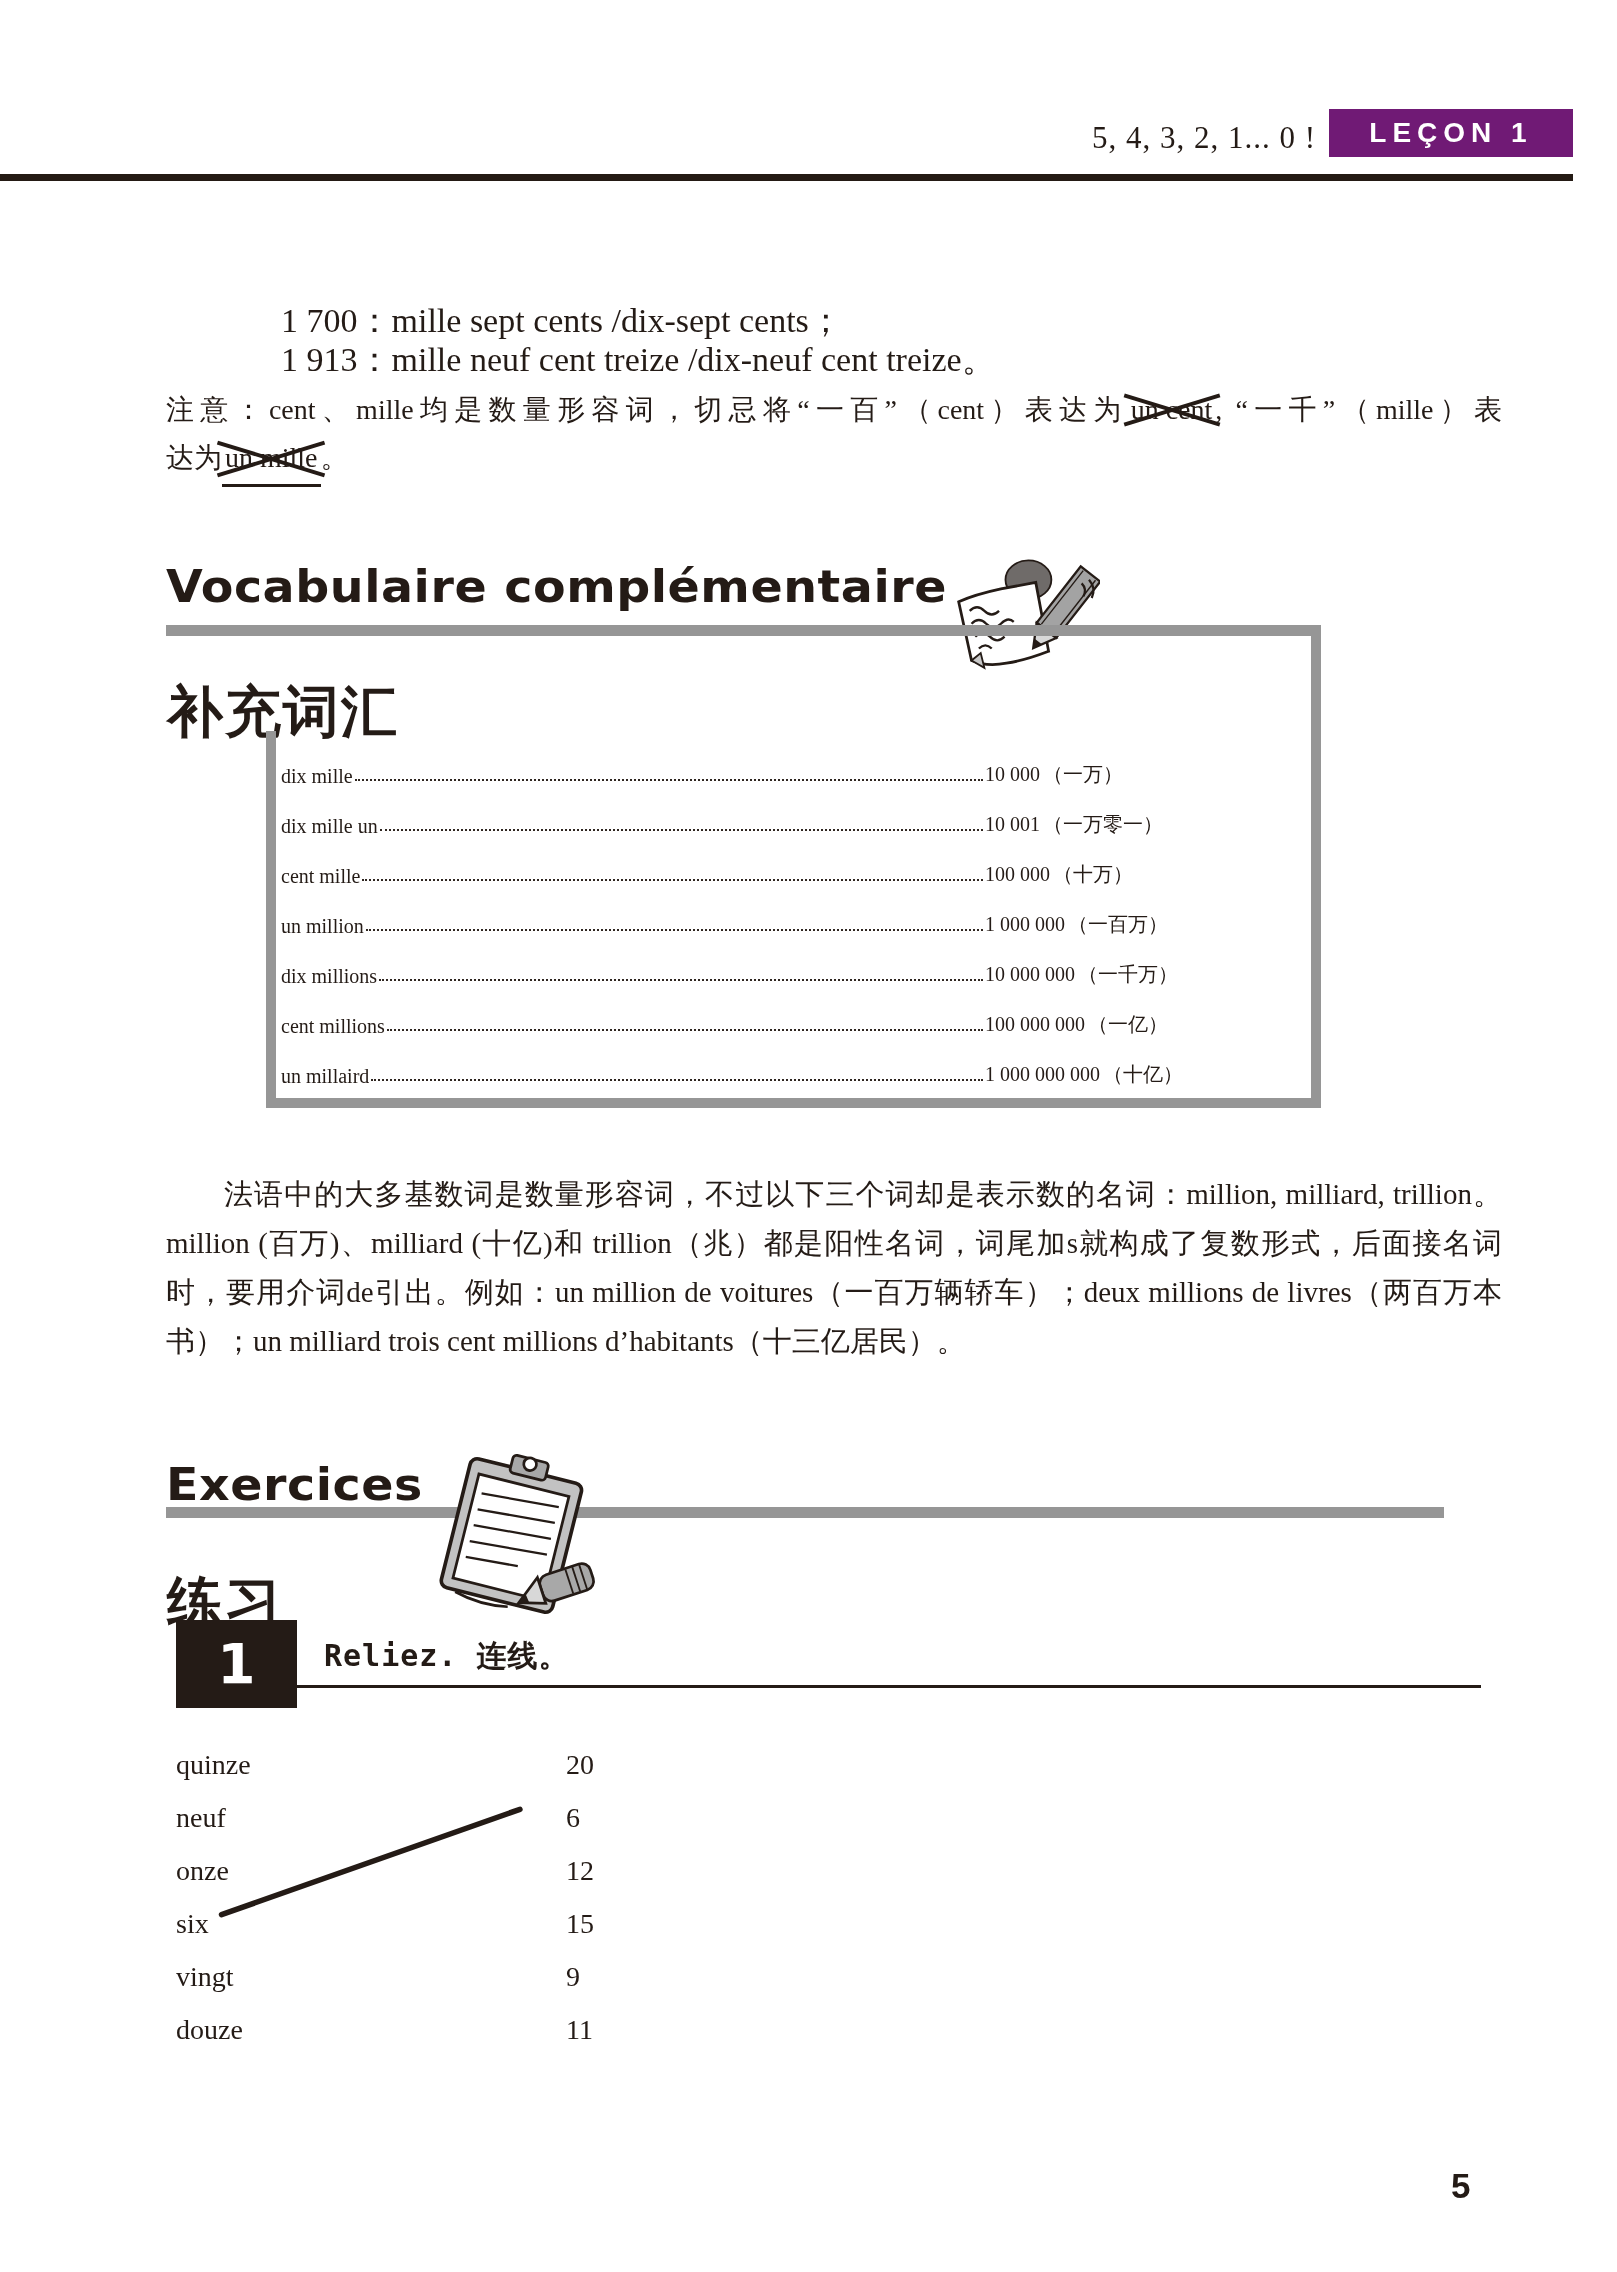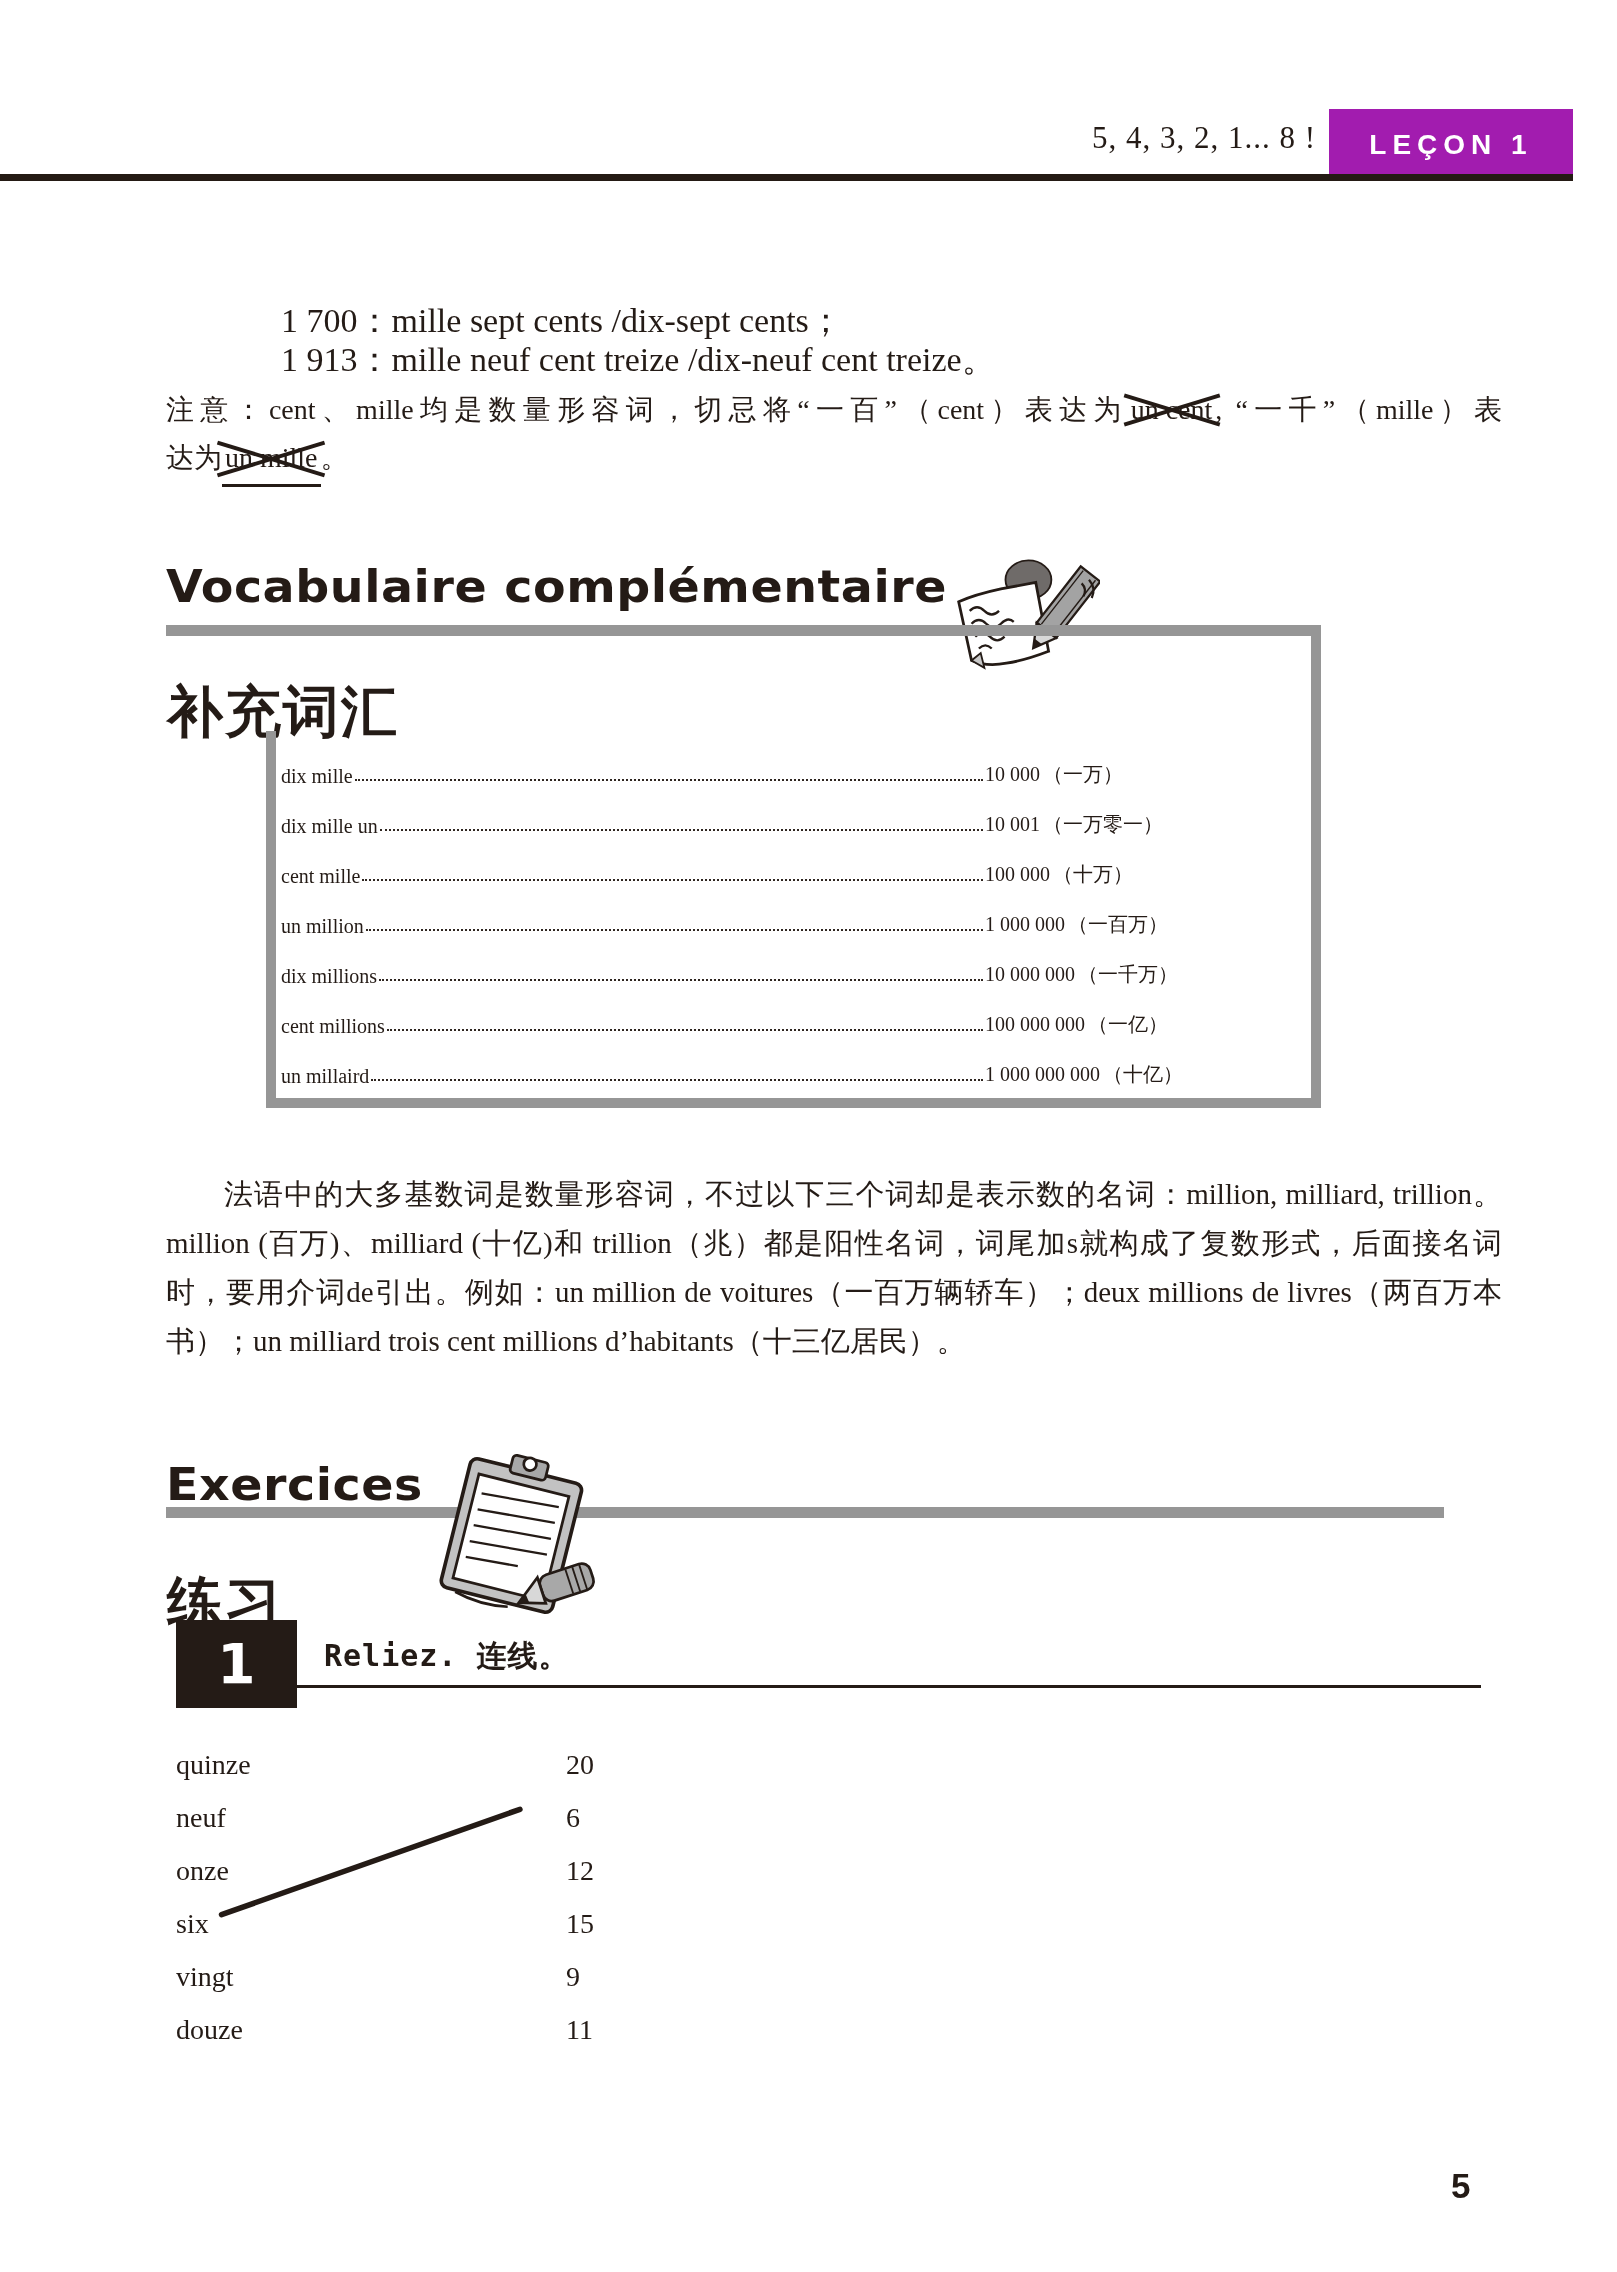--- a/index.html
+++ b/index.html
@@ -3,21 +3,21 @@
 <meta charset="utf-8">
 <style>
   html,body{margin:0;padding:0;background:#e8e8e8;}
   .page{
     position:relative;width:1617px;height:2273px;background:#ffffff;
     font-family:"Liberation Serif",serif;color:#241b16;overflow:hidden;
   }
   
   .hdr-countdown{position:absolute;top:120px;right:301px;font-size:31px;letter-spacing:1px;white-space:nowrap;}
   .lesson-badge{
-    position:absolute;left:1329px;top:109px;width:244px;height:72px;background:#a21caf;
+    position:absolute;left:1329px;top:109px;width:244px;height:48px;background:#701a75;
     color:#ffffff;font-family:"Liberation Sans",sans-serif;font-weight:bold;font-size:28px;
     letter-spacing:6px;display:flex;align-items:center;justify-content:center;
   }
   .hdr-rule{position:absolute;left:0;top:174px;width:1573px;height:6.5px;background:#241a14;}
   
   .intro{position:absolute;left:281px;top:301px;font-size:34px;line-height:39px;white-space:nowrap;}
   .note{position:absolute;left:166px;top:386px;width:1336px;font-size:28px;line-height:48px;}
   .note-l1{text-align:justify;text-align-last:justify;}
   .note-label{font-weight:normal;font-family:"Liberation Sans",sans-serif;font-size:28px;}
   .crossed{position:relative;display:inline-block;padding:0 3px;}
@@ -69,21 +69,21 @@
   .page-num{
     position:absolute;left:1451px;top:2166px;font-family:"Liberation Sans",sans-serif;
     font-weight:bold;font-size:35px;
   }
 </style>
 </head>
 <body>
 
 <div class="page">
 
-  <div class="hdr-countdown">5, 4, 3, 2, 1... 8 !</div>
+  <div class="hdr-countdown">5, 4, 3, 2, 1... 0 !</div>
   <div class="lesson-badge">LEÇON 1</div>
   <div class="hdr-rule"></div>
 
   <div class="intro">
     <div>1 700：mille sept cents /dix-sept cents；</div>
     <div>1 913：mille neuf cent treize /dix-neuf cent treize。</div>
   </div>
 
   <div class="note">
     <div class="note-l1"><span class="note-label">注意：</span><span>cent、mille均是数量形容词，切忌将“一百”（cent）表达为</span><span class="crossed">un cent</span><span>, “一千”（mille）表</span></div>

